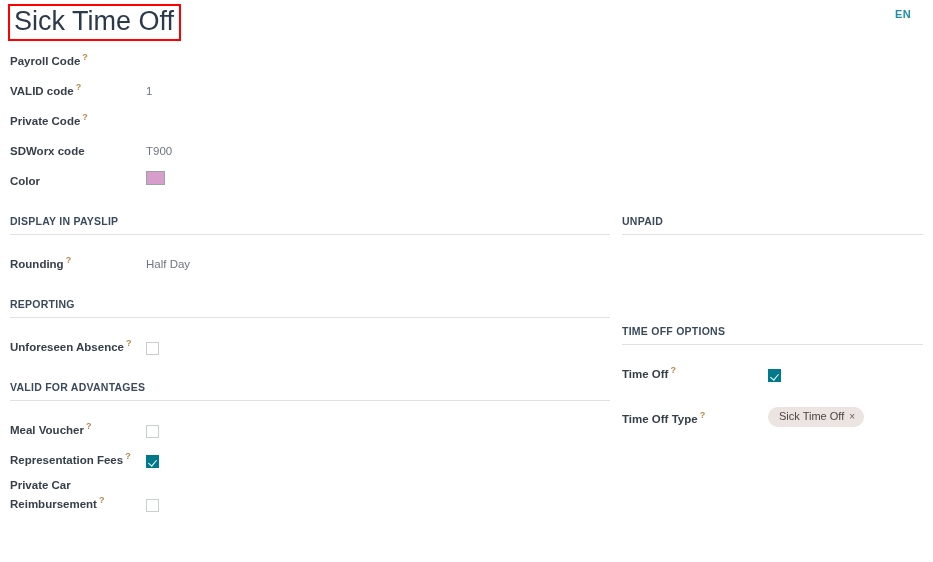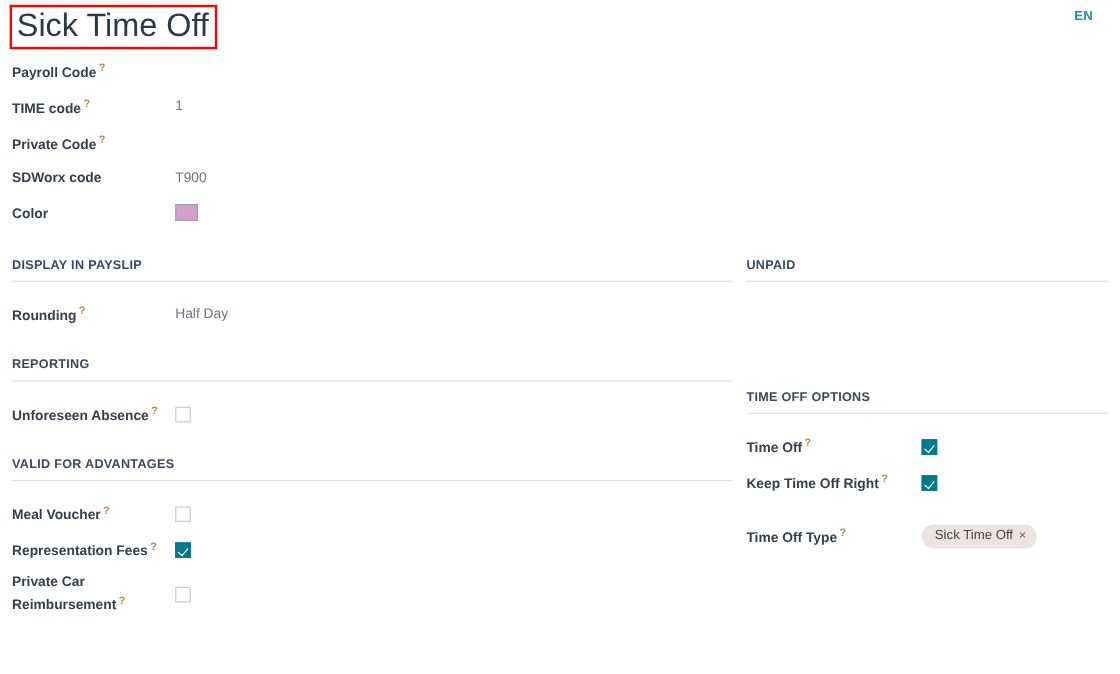--- a/index.html
+++ b/index.html
@@ -60,21 +60,21 @@
   .col-right {
     position: absolute;
     left: 622px;
     top: 215px;
     width: 301px;
   }
 
   
   .frow {
     display: flex;
-    align-items: center;
+    align-items: flex-end;
     min-height: 21px;
     margin-bottom: 9px;
   }
 
   .flabel {
     font-size: 11.5px;
     font-weight: bold;
     color: #36404a;
     line-height: 15px;
     padding-top: 1px;
@@ -190,21 +190,21 @@
     </div>
   </div>
 
   <div class="col-left">
 
     <div class="frow">
       <div class="flabel"><span>Payroll Code</span><span class="help-mark">?</span></div>
     </div>
 
     <div class="frow">
-      <div class="flabel"><span>TIME code</span><span class="help-mark">?</span></div>
+      <div class="flabel"><span>VALID code</span><span class="help-mark">?</span></div>
       <div class="fvalue">1</div>
     </div>
 
     <div class="frow">
       <div class="flabel"><span>Private Code</span><span class="help-mark">?</span></div>
       <div class="fvalue"></div>
     </div>
 
     <div class="frow">
       <div class="flabel"><span>SDWorx code</span></div>
@@ -276,24 +276,20 @@
 
     <div class="section">
       <div class="section-title">TIME OFF OPTIONS</div>
       <div class="section-rule"></div>
 
       <div class="frow">
         <div class="flabel"><span>Time Off</span><span class="help-mark">?</span></div>
         <span class="cbox checked"></span>
       </div>
 
-      <div class="frow">
-        <div class="flabel"><span>Keep Time Off Right</span><span class="help-mark">?</span></div>
-        <span class="cbox checked"></span>
-      </div>
 
       <div class="frow" style="align-items:center;margin-top:24px;">
         <div class="flabel"><span>Time Off Type</span><span class="help-mark">?</span></div>
         <div class="fvalue" style="padding-top:0;">
           <span class="tag">
               <span>Sick Time Off</span>
               <span class="tag-x">×</span>
             </span>
         </div>
       </div>

